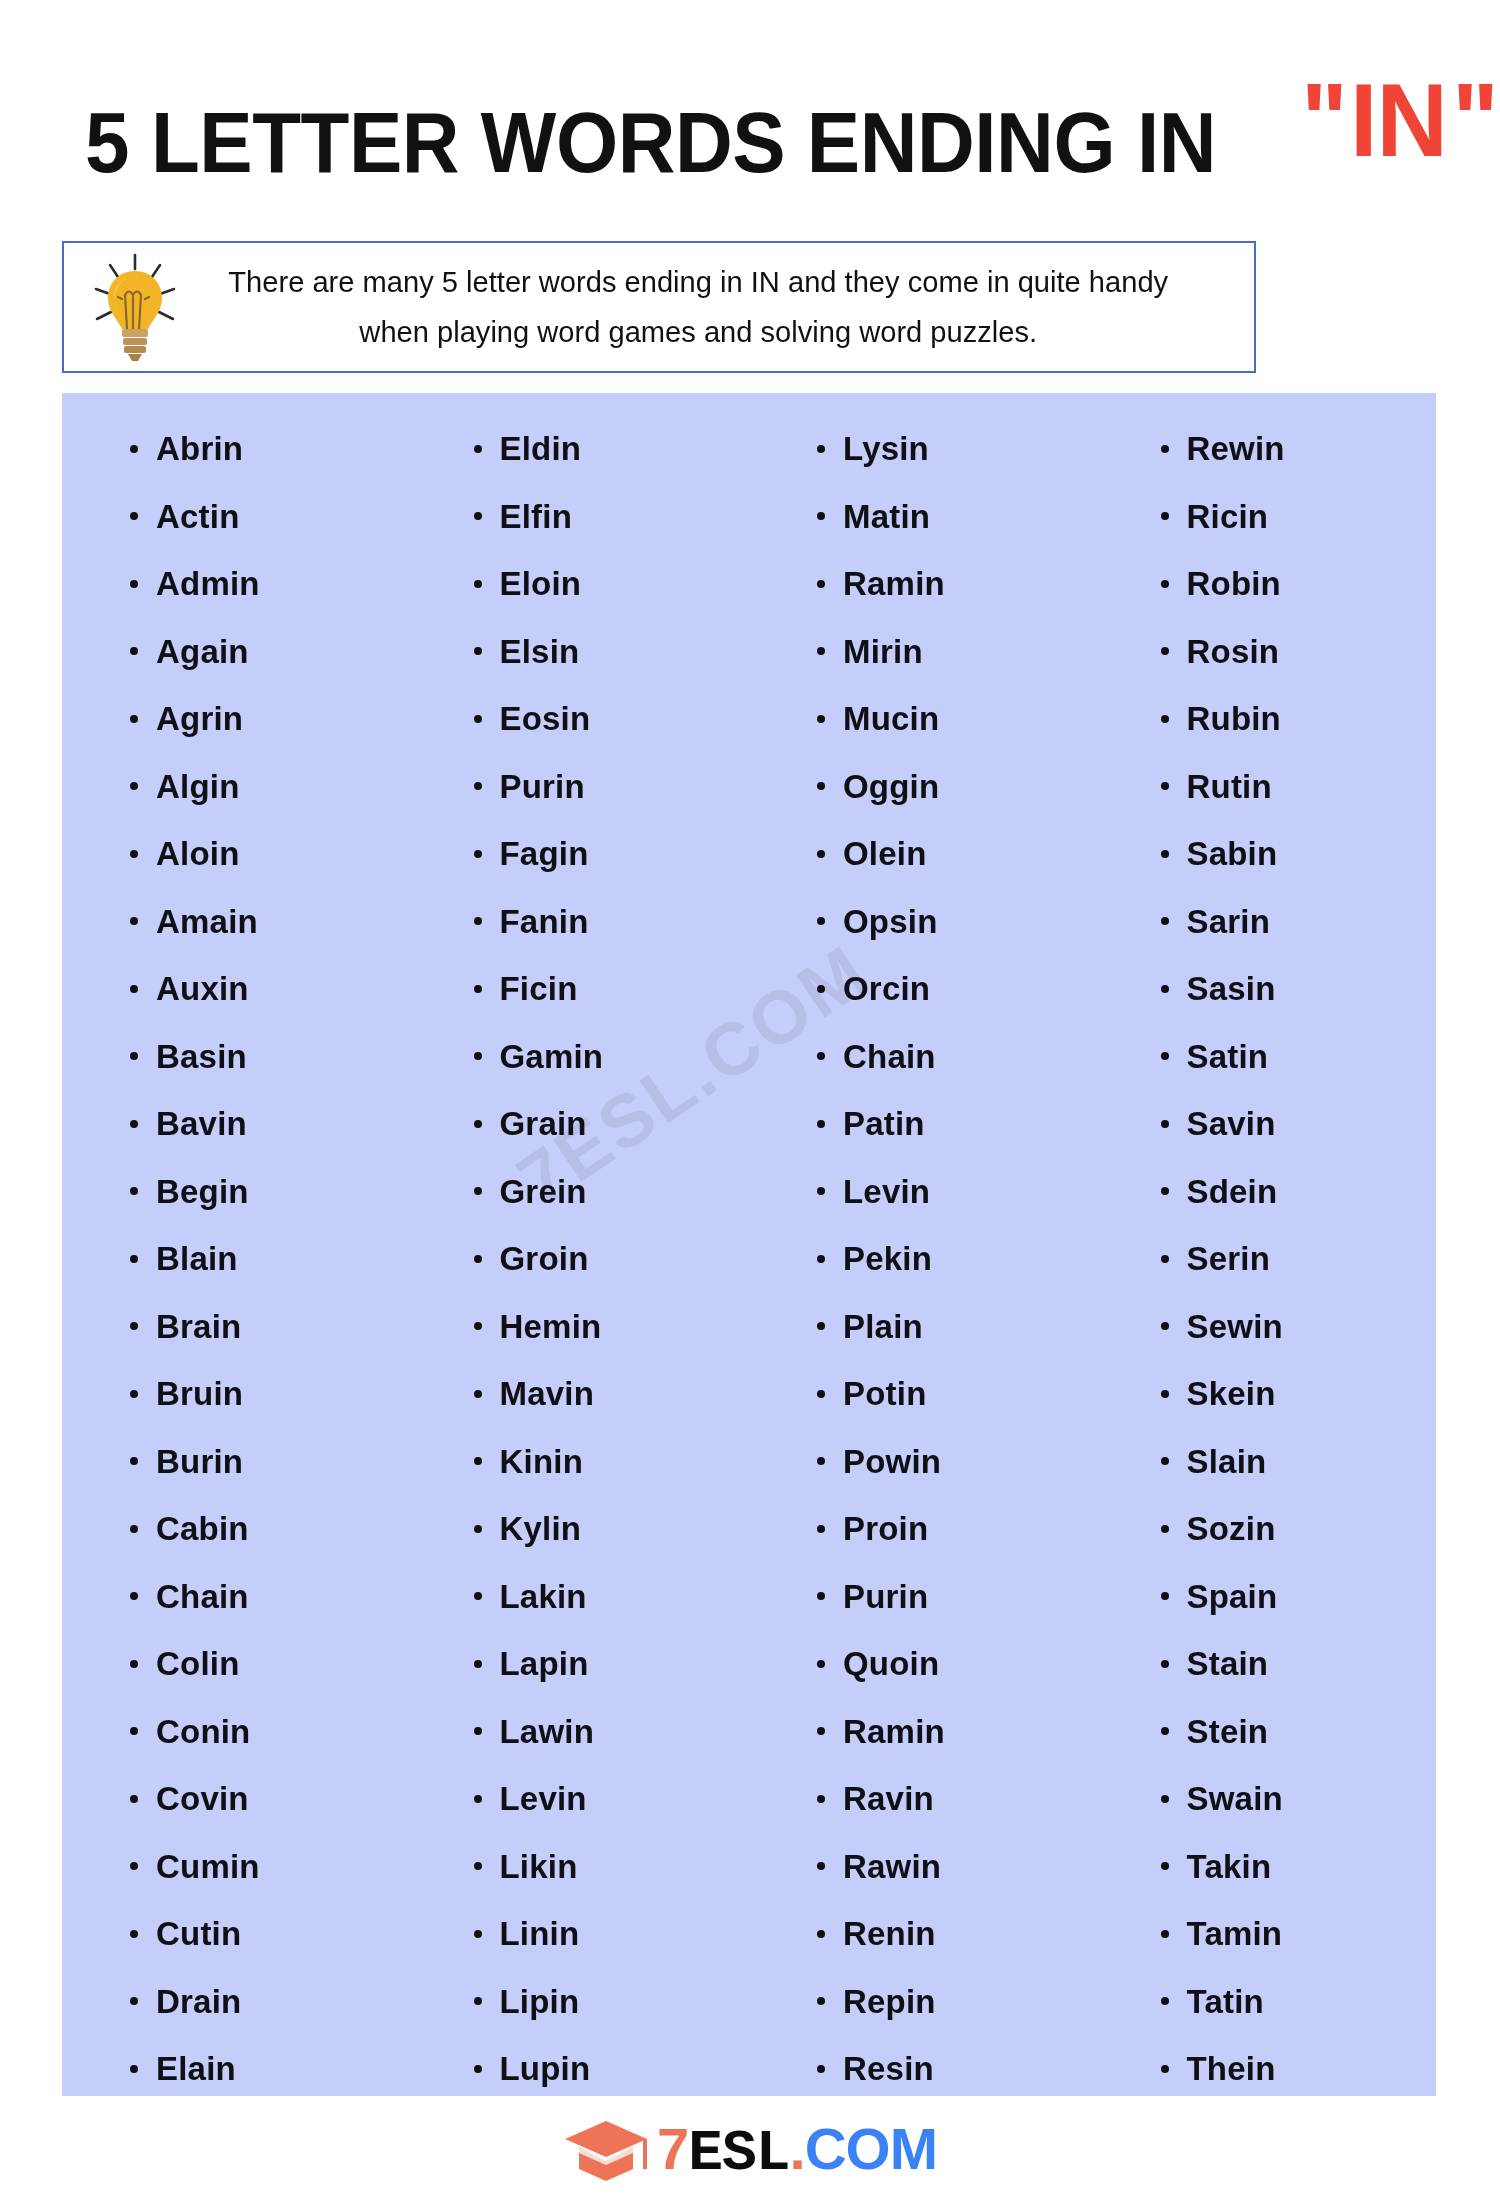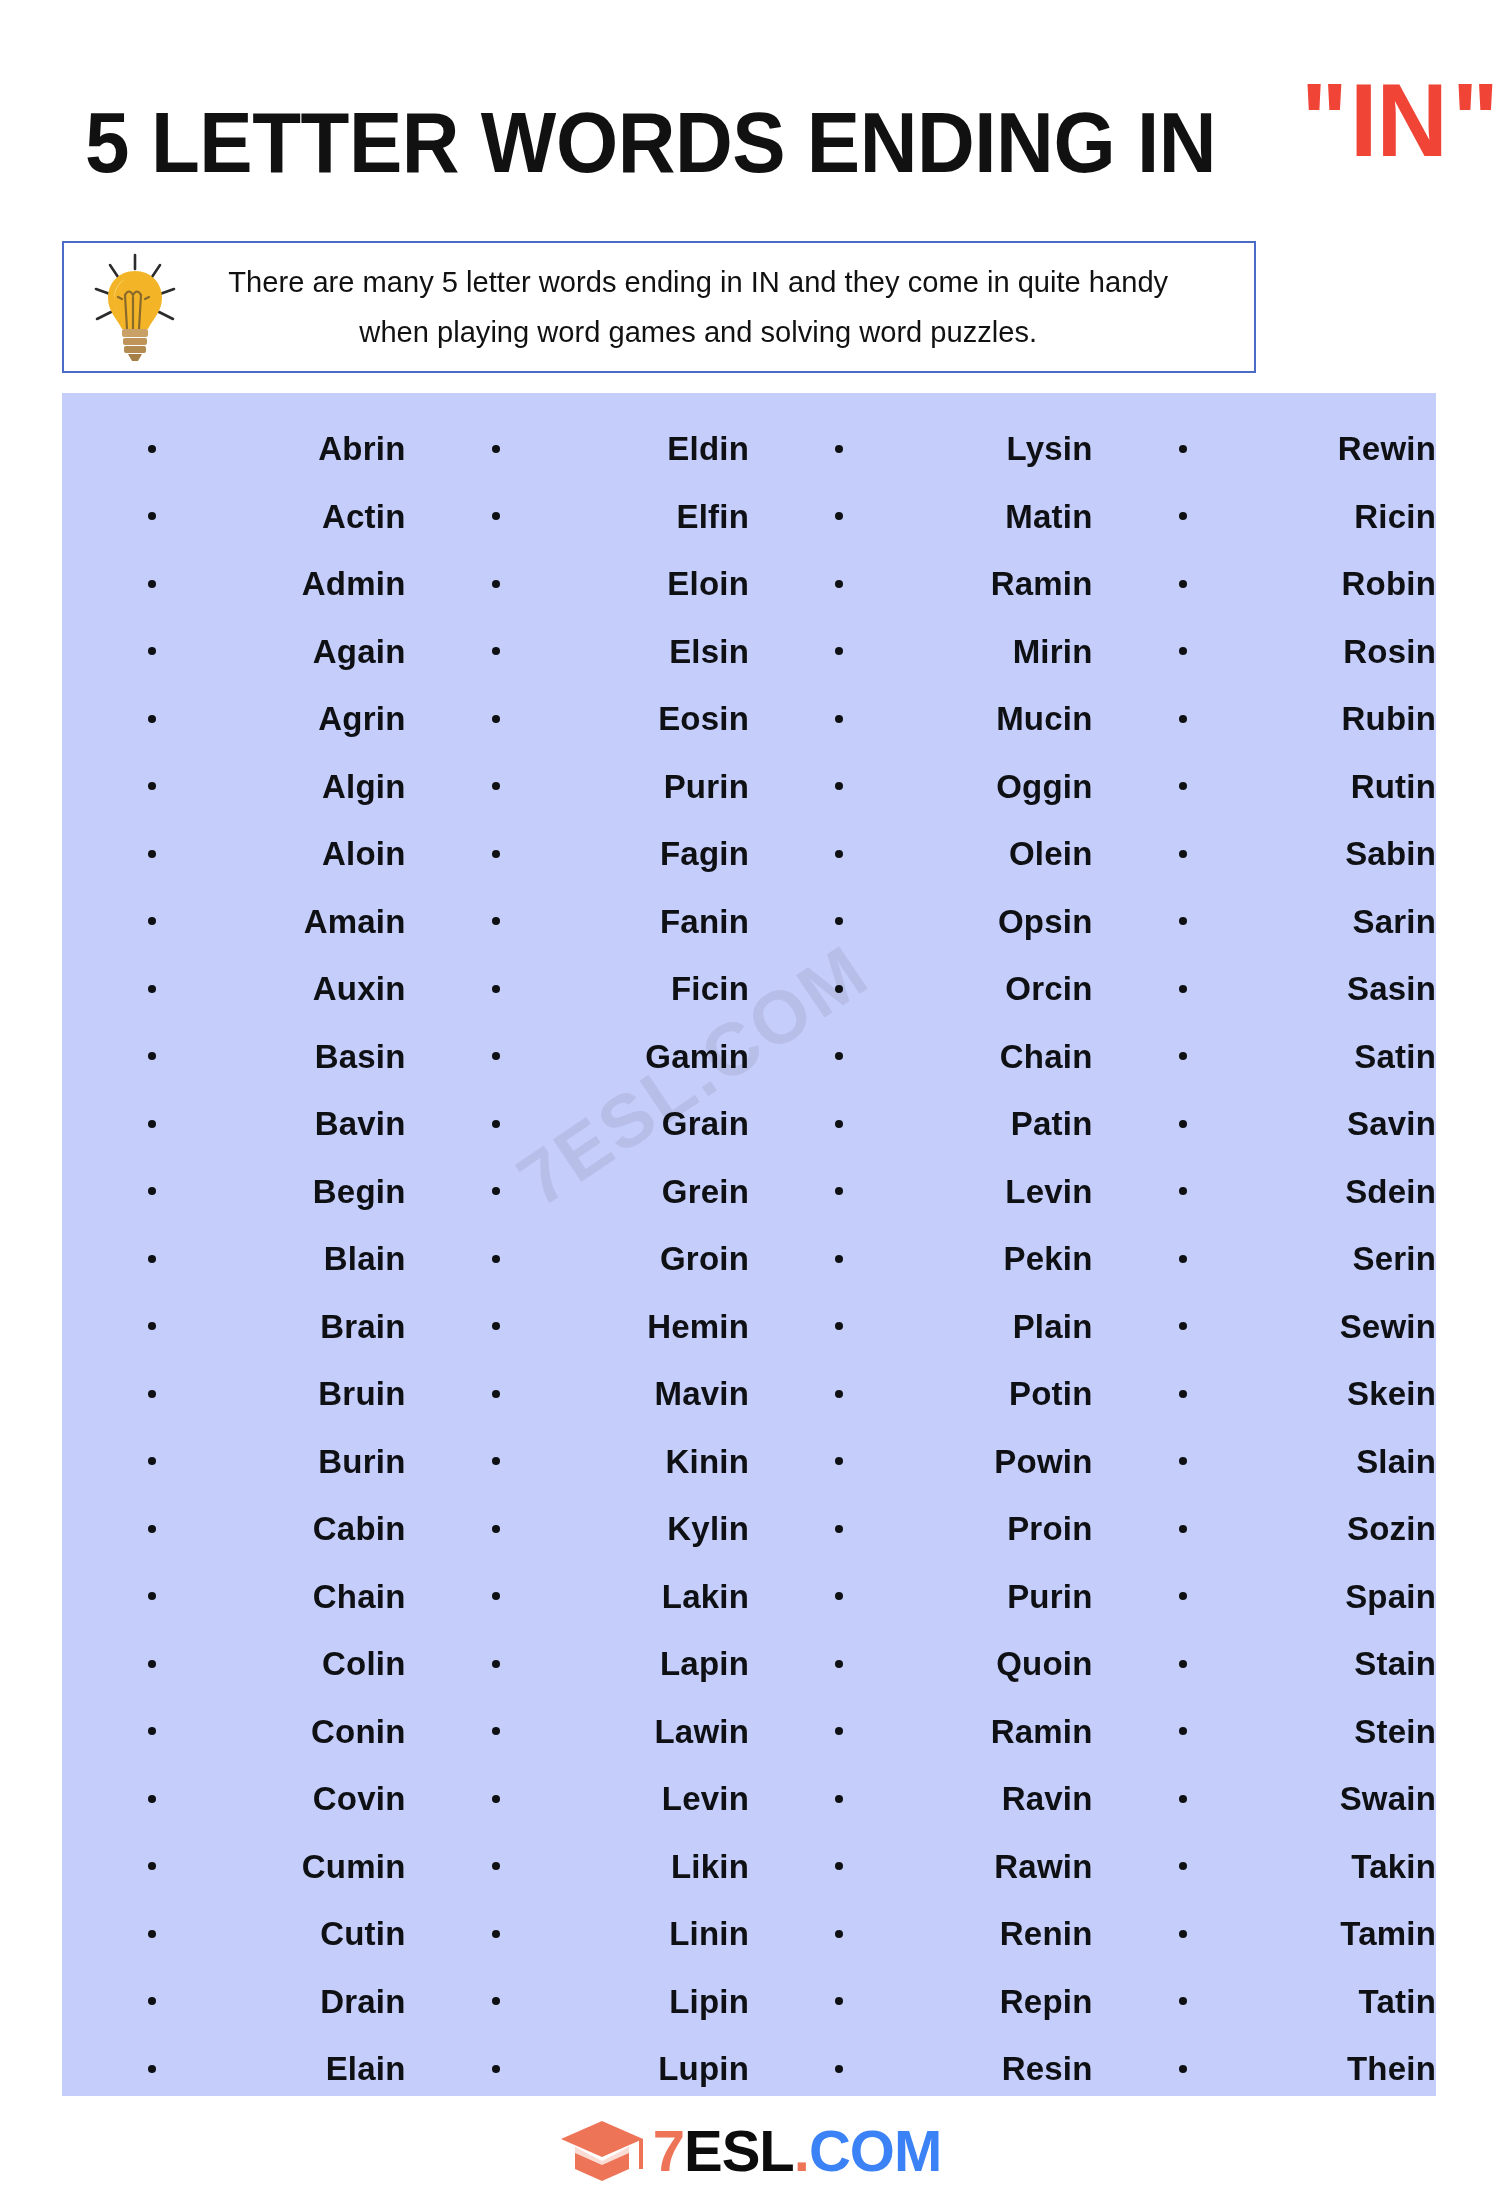--- a/index.html
+++ b/index.html
@@ -112,23 +112,22 @@
   }
   .columns {
     position: relative;
     display: flex;
     padding: 22px 0 0 0;
     height: 100%;
     box-sizing: border-box;
   }
   .col {
     flex: 1 1 25%;
-    padding-left: 84px;
+    padding-left: 66px;
     box-sizing: border-box;
-    text-align: right;
   }
   .col ul {
     margin: 0;
     padding: 0;
     list-style: none;
   }
   .col li {
     position: relative;
     height: 67.5px;
     line-height: 67.5px;
@@ -175,21 +174,21 @@
   .logo-text {
     font-family: "Liberation Sans", sans-serif;
     font-weight: 700;
     font-size: 58px;
     letter-spacing: -1px;
     line-height: 1;
     display: flex;
     align-items: baseline;
   }
   .logo-seven { color: #EE7458; }
-  .logo-esl   { color: #0C0C0C; }
+  .logo-esl   { color: #0C0C0C; font-family: Liberation Mono, monospace; }
   .logo-dot   { color: #EE7458; }
   .logo-com   { color: #3b82f6; }
 </style>
 </head>
 <body>
 
 <div class="title-bar">
   <span class="title-main">5 LETTER WORDS ENDING IN</span>
   <span class="title-accent-wrap">
     <span class="title-accent">"</span>

